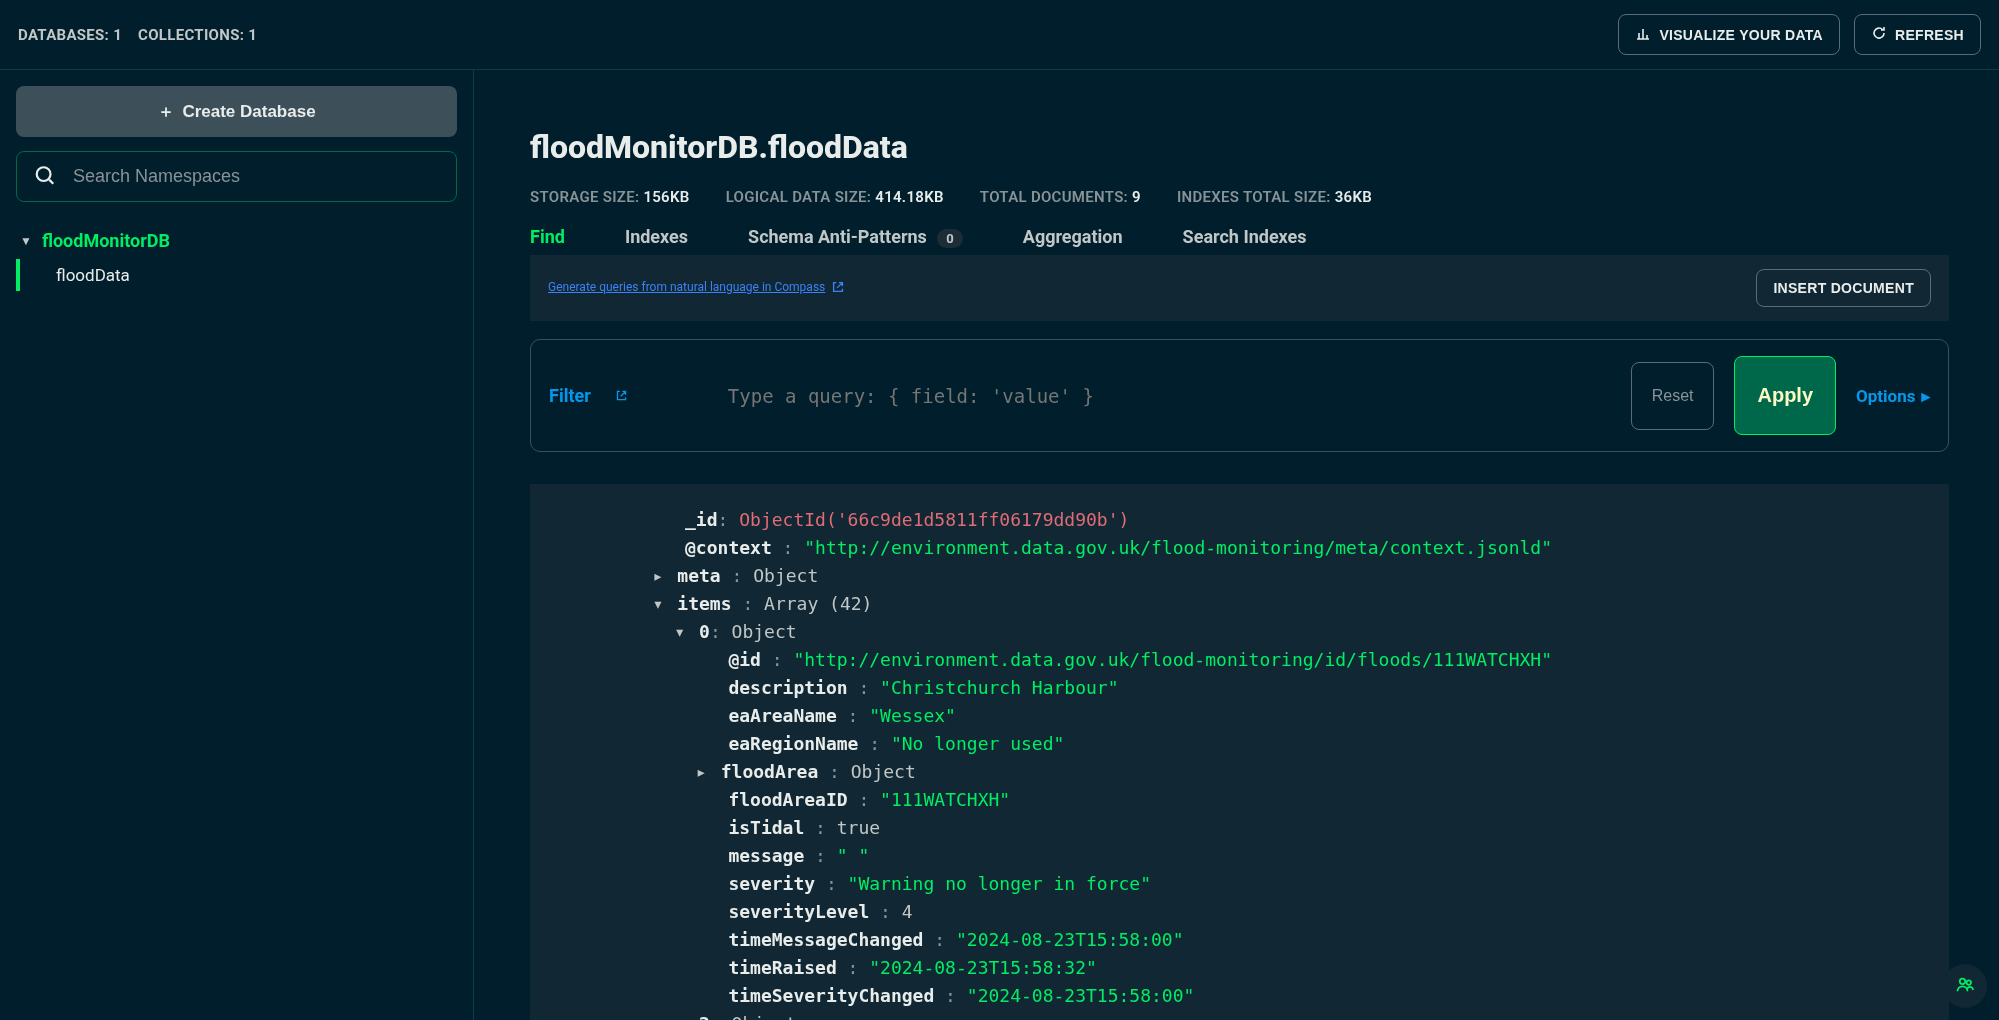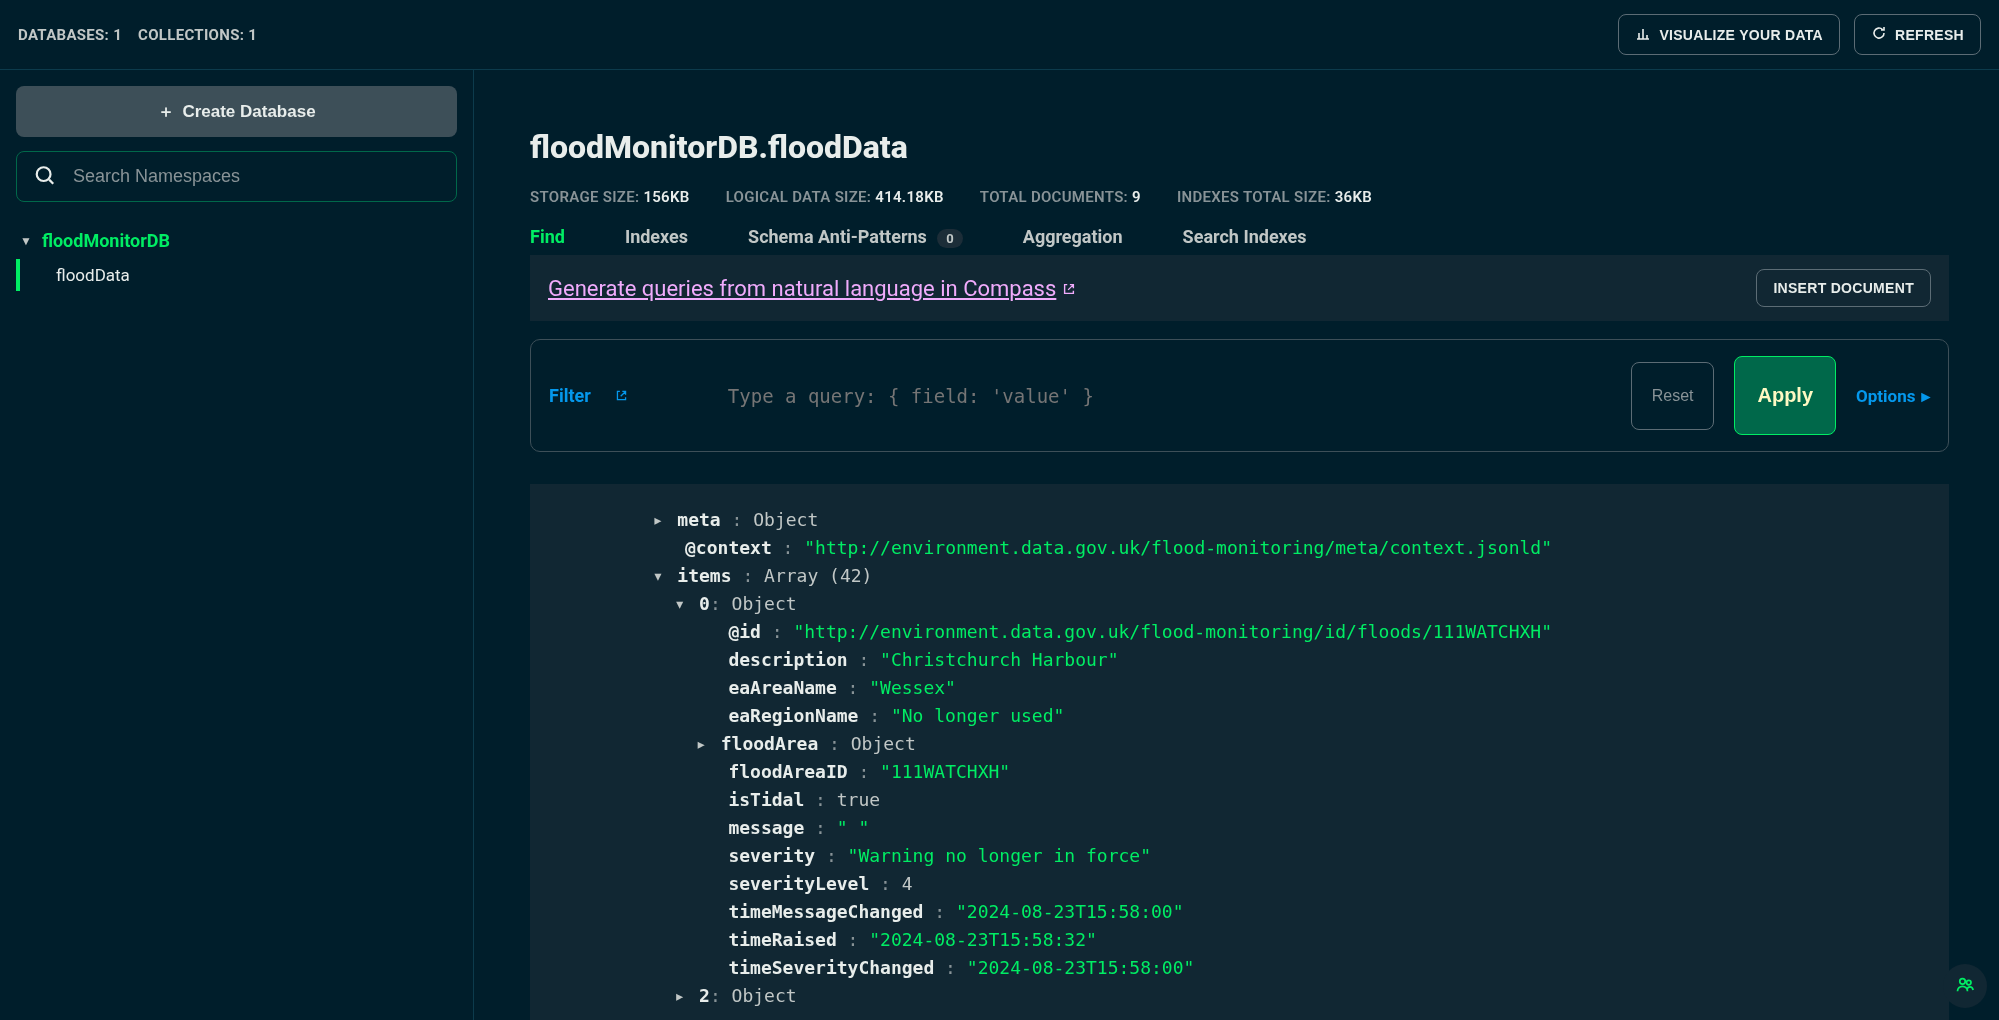--- a/index.html
+++ b/index.html
@@ -87,21 +87,21 @@
 .tree-coll { color:#e8edeb; font-size:17px; padding:6px 0;}
 .content { flex:1; padding: 24px 50px 0 56px; overflow:hidden; display:flex; flex-direction:column;}
 .title { color:#e8edeb; font-weight:800; font-size:32px; margin-bottom:22px;margin-top:34px;}
 .stats-row { display:flex; gap:36px; margin-bottom:20px; color:#889397; font-size:15px; font-weight:600; letter-spacing:0.3px;}
 .stats-row .v { color:#e8edeb; font-weight:600;}
 .tabs { display:flex; gap:60px; align-items:center; margin-bottom:0; }
 .tab { color:#c1c7c6; font-weight:700; font-size:18px; padding:0 0 8px 0; cursor:pointer;}
 .tab.active { color:#00ed64; }
 .tab-badge { background:#1c2d38; color:#c1c7c6; border-radius:10px; padding:2px 9px; font-size:13px; margin-left:6px; font-weight:700;}
 .subbar { background:#112733; display:flex; justify-content:space-between; align-items:center; padding:14px 18px; margin-top:0;}
-.link { color:#f0abfc; text-decoration:underline; font-size:22px; display:inline-flex; align-items:center; gap:6px; cursor:pointer;}
+.link { color:#3b82f6; text-decoration:underline; font-size:12px; display:inline-flex; gap:6px; cursor:pointer;}
 .link svg { width:14px; height:14px; }
 .query-bar {
   border:1.5px solid #3d4f58;
   border-radius:10px;
   display:flex;
   align-items:center;
   padding:16px 18px;
   gap:20px;
   margin-top:18px;
 }
@@ -255,22 +255,23 @@
       <input class="query-input" placeholder="Type a query: { field: 'value' }" style="">
       <button class="btn-reset">Reset</button>
       <button class="btn-apply">Apply</button>
       <span class="options">
           <span>Options</span> 
           <span>▸</span>
         </span>
     </div>
 
     <div class="doc-area">
+<div class="doc-line">      <span class="key">_id</span><span class="colon">: </span><span class="oid">ObjectId('66c9de1d5811ff06179dd90b')</span></div>
+<div class="doc-line">      <span class="key">@context</span><span class="colon"> : </span><span class="str">"http://environment.data.gov.uk/flood-monitoring/meta/context.jsonld"</span></div>
 <div class="doc-line">   <span class="caret-tri">▸</span> <span class="key">meta</span><span class="colon"> : </span><span class="type">Object</span></div>
-<div class="doc-line">      <span class="key">@context</span><span class="colon"> : </span><span class="str">"http://environment.data.gov.uk/flood-monitoring/meta/context.jsonld"</span></div>
 <div class="doc-line">   <span class="caret-tri">▾</span> <span class="key">items</span><span class="colon"> : </span><span class="type">Array (42)</span></div>
 <div class="doc-line">     <span class="caret-tri">▾</span> <span class="key">0</span><span class="colon">: </span><span class="type">Object</span></div>
 <div class="doc-line">          <span class="key">@id</span><span class="colon"> : </span><span class="str">"http://environment.data.gov.uk/flood-monitoring/id/floods/111WATCHXH"</span></div>
 <div class="doc-line">          <span class="key">description</span><span class="colon"> : </span><span class="str">"Christchurch Harbour"</span></div>
 <div class="doc-line">          <span class="key">eaAreaName</span><span class="colon"> : </span><span class="str">"Wessex"</span></div>
 <div class="doc-line">          <span class="key">eaRegionName</span><span class="colon"> : </span><span class="str">"No longer used"</span></div>
 <div class="doc-line">       <span class="caret-tri">▸</span> <span class="key">floodArea</span><span class="colon"> : </span><span class="type">Object</span></div>
 <div class="doc-line">          <span class="key">floodAreaID</span><span class="colon"> : </span><span class="str">"111WATCHXH"</span></div>
 <div class="doc-line">          <span class="key">isTidal</span><span class="colon"> : </span><span class="bool">true</span></div>
 <div class="doc-line">          <span class="key">message</span><span class="colon"> : </span><span class="str">" "</span></div>

